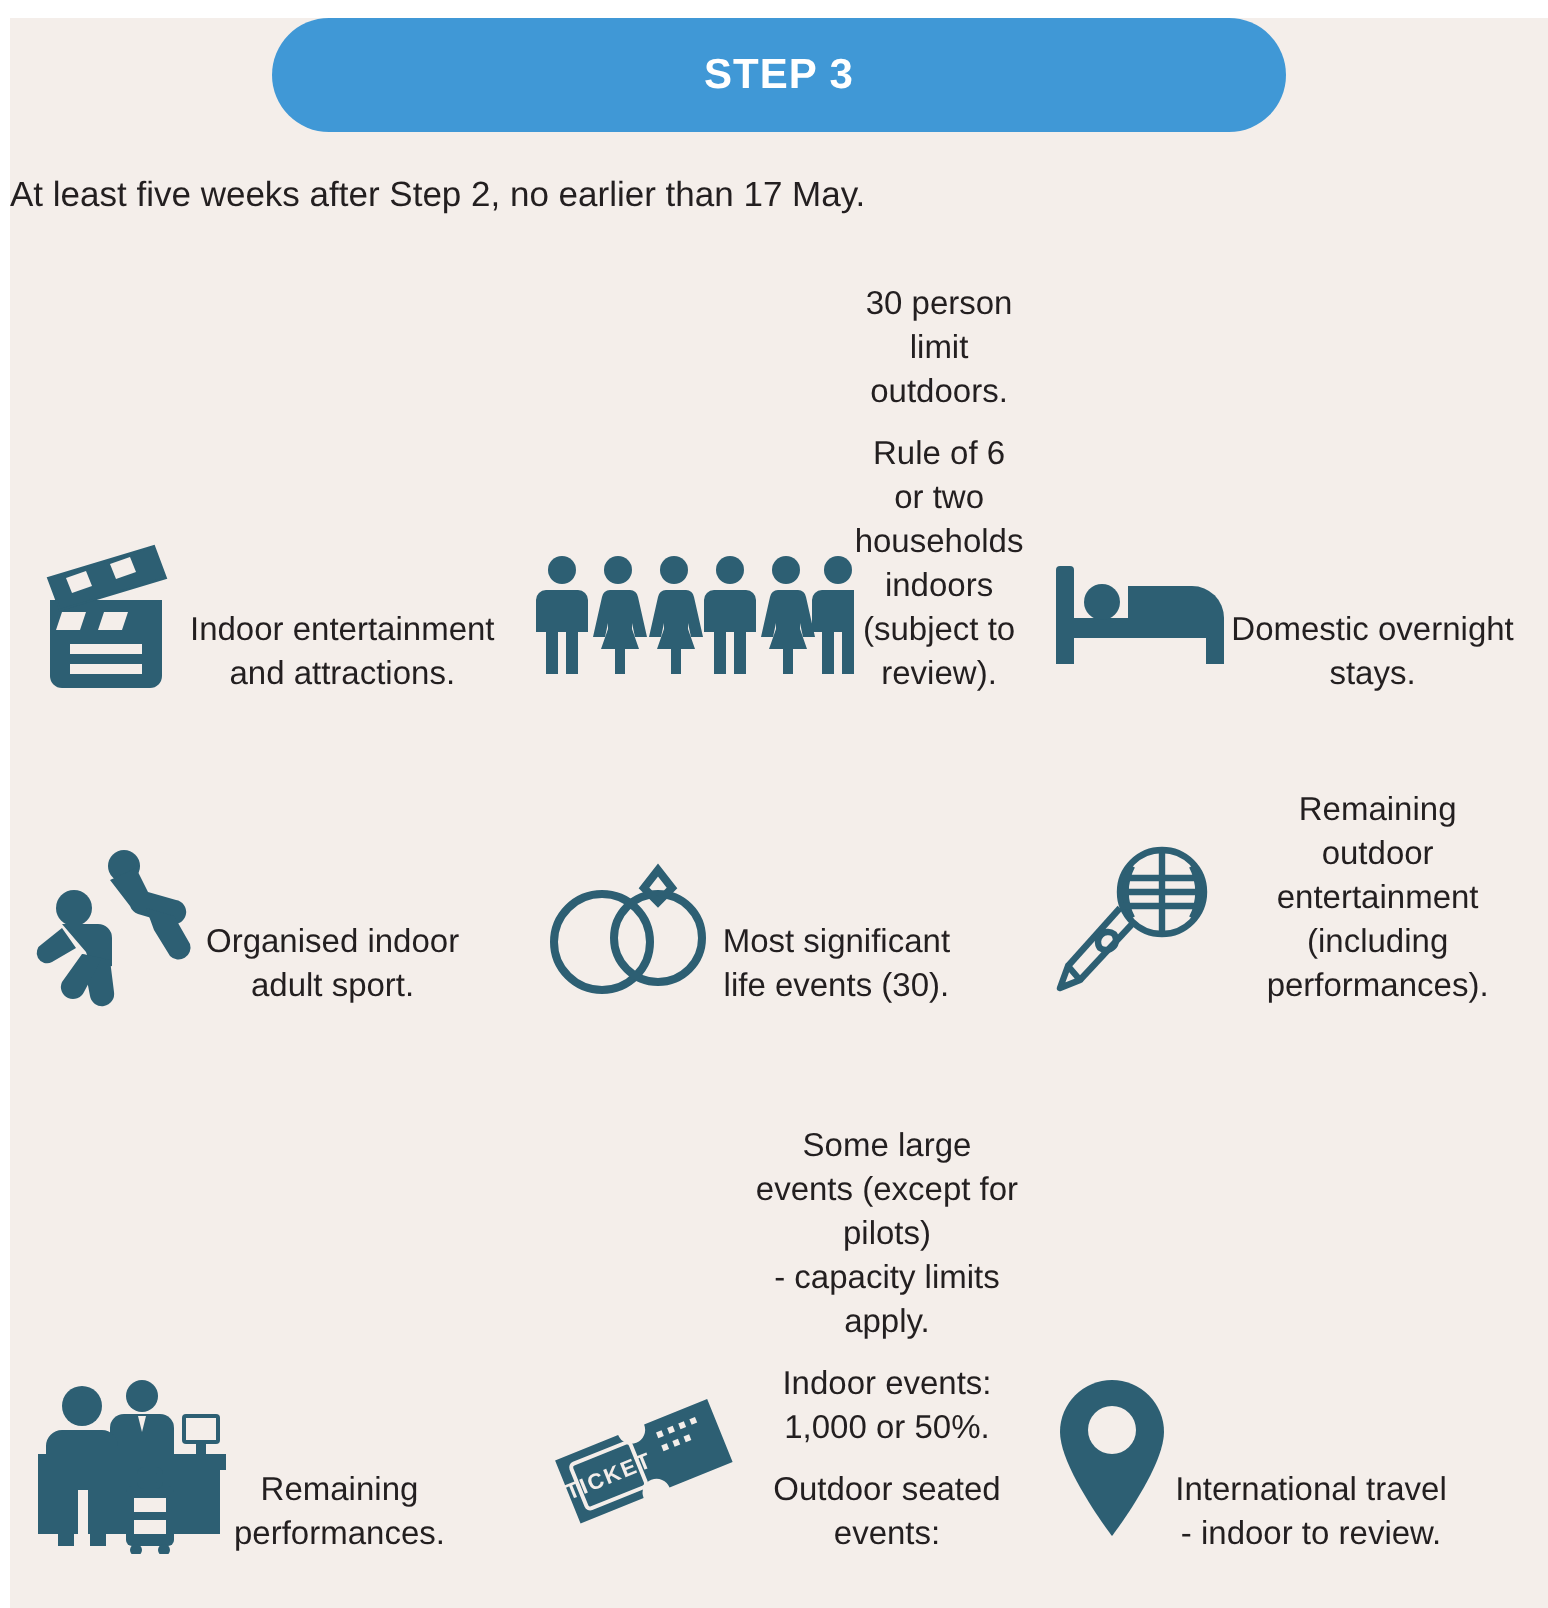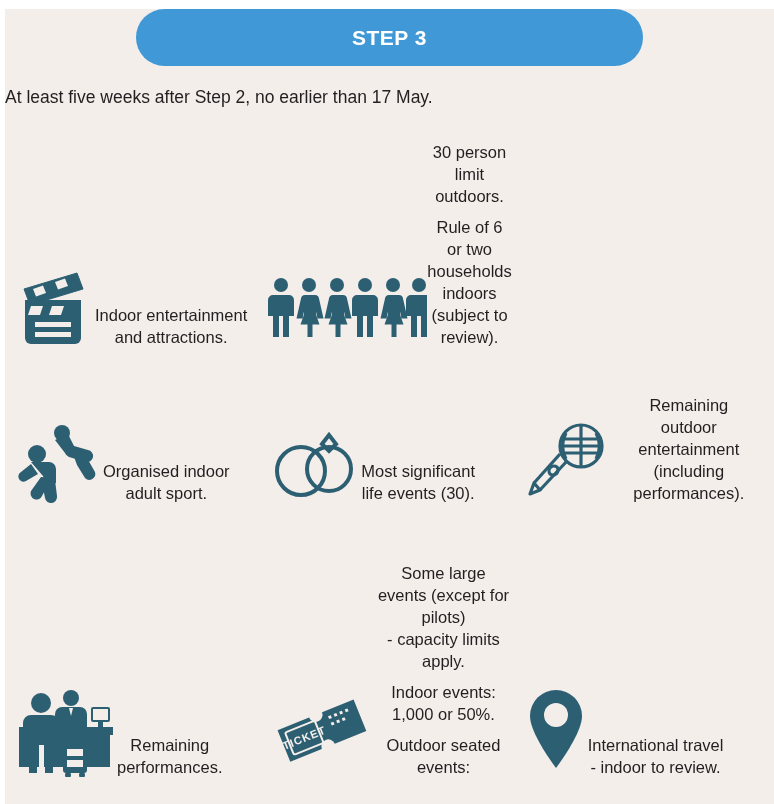--- a/index.html
+++ b/index.html
@@ -156,20 +156,38 @@
             </g>
           </svg>
         </div>
         <div class="caption">
           <p><span>30 person limit outdoors.</span></p>
           <p><span>Rule of 6 or two households</span><br>
              <span>indoors (subject to review).</span></p>
         </div>
       </div>
 
+      <div class="cell">
+        <div class="icon-wrap">
+          <svg width="92" height="54" viewBox="0 0 92 54">
+            <g fill="#2d5f73">
+              <rect x="4" y="2" width="9" height="44" rx="2"></rect>
+              <rect x="4" y="28" width="84" height="10"></rect>
+              <rect x="4" y="38" width="9" height="13"></rect>
+              <rect x="79" y="38" width="9" height="13"></rect>
+              <path d="M40 12 h32 a16 16 0 0 1 16 16 v0 h-48 z"></path>
+              <circle cx="27" cy="20" r="9"></circle>
+            </g>
+          </svg>
+        </div>
+        <div class="caption">
+          <p><span>Domestic overnight</span><br>
+             <span>stays.</span></p>
+        </div>
+      </div>
 
     </div>
 
     <div class="row row2">
 
       <div class="cell">
         <div class="icon-wrap">
           <svg width="92" height="86" viewBox="0 0 92 86">
             <g fill="#2d5f73">
 

